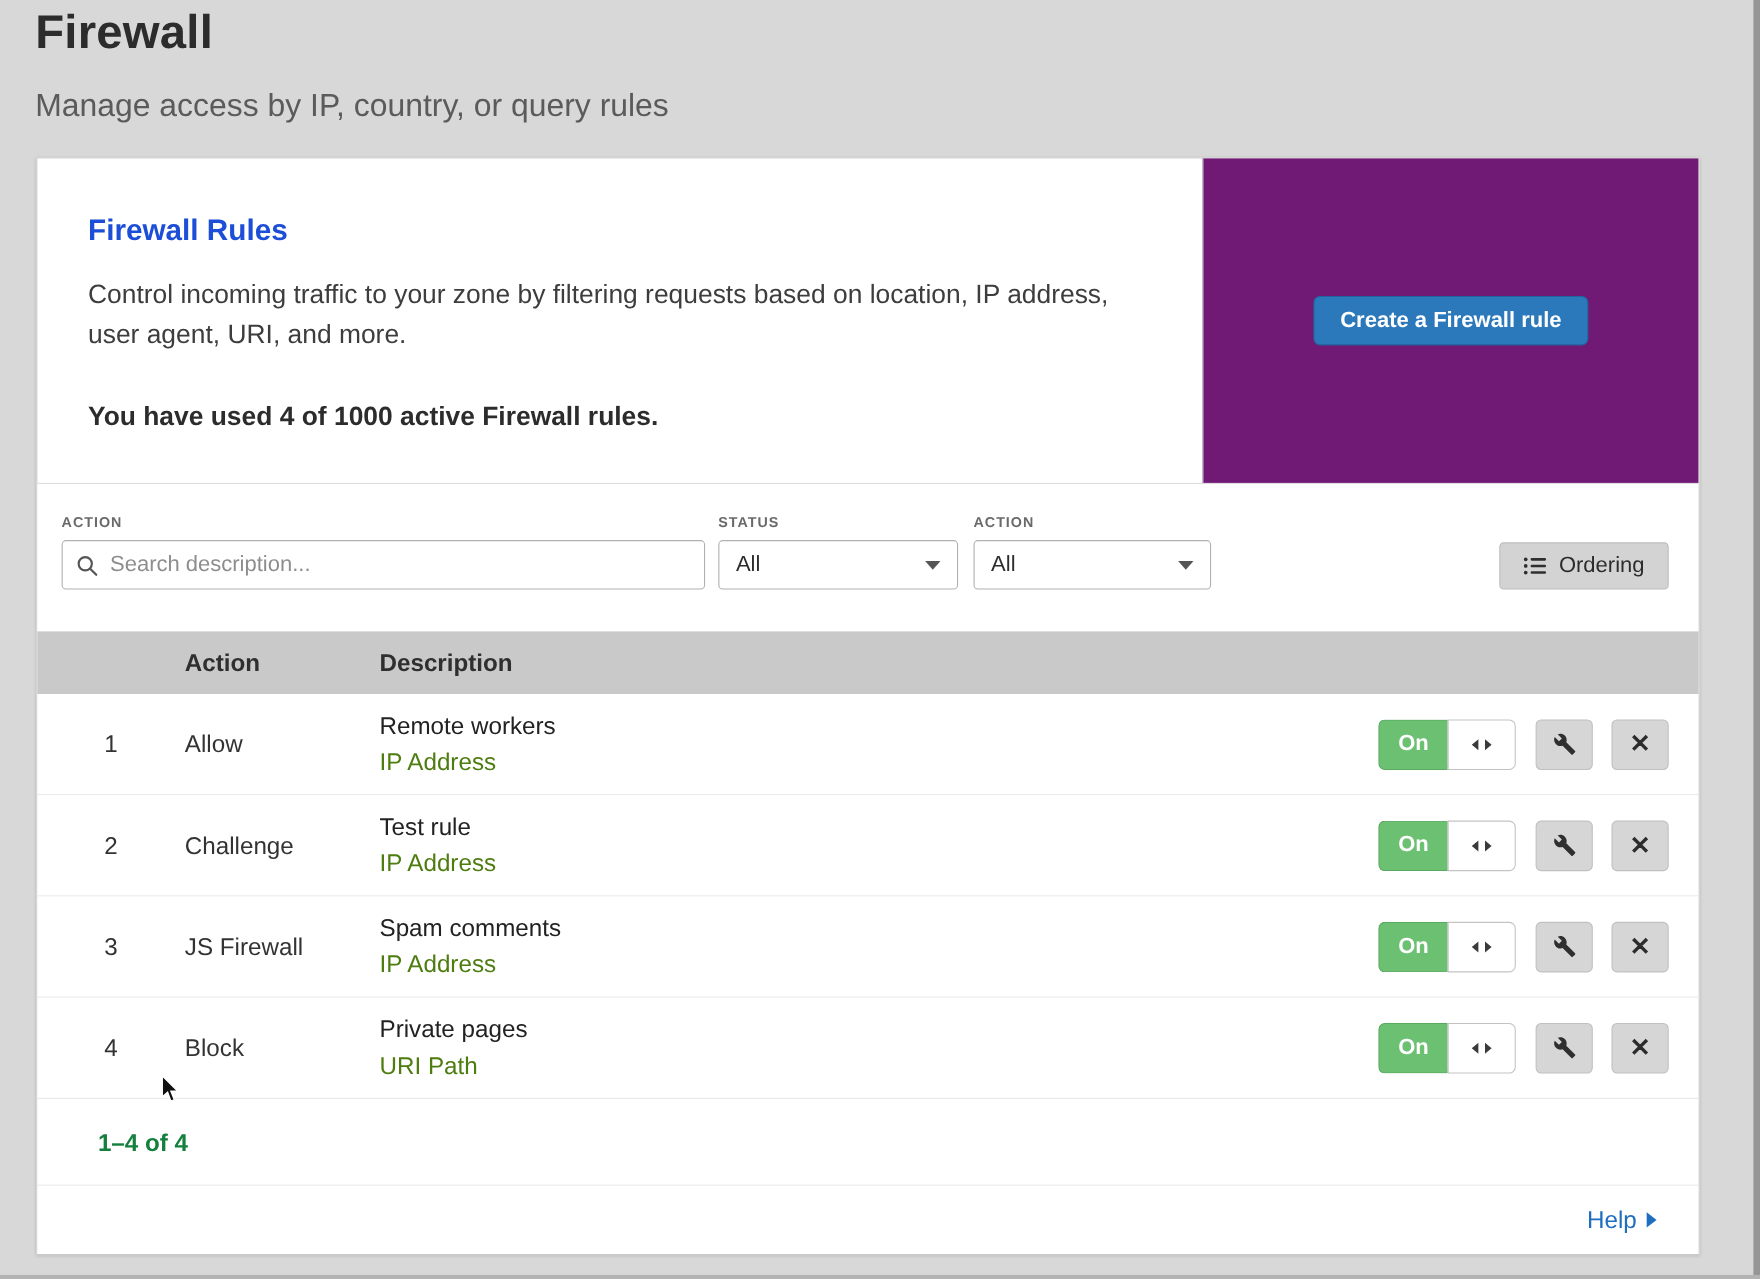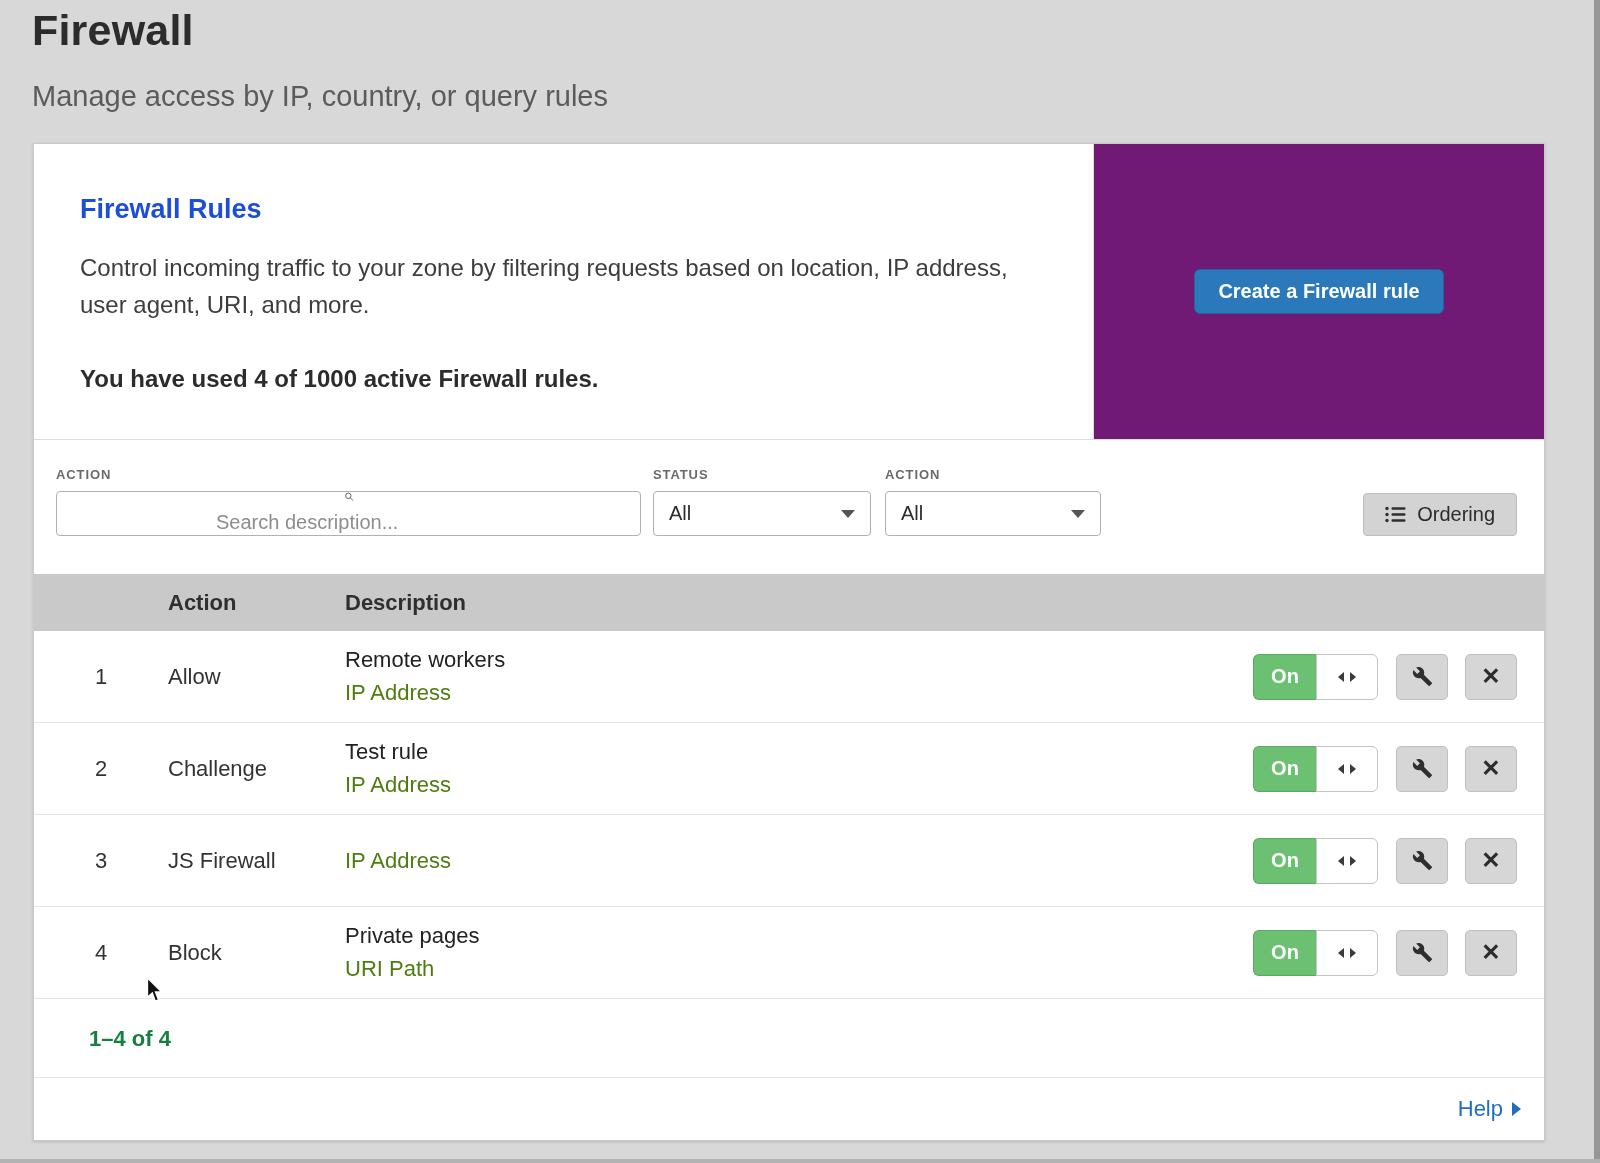--- a/index.html
+++ b/index.html
@@ -49,21 +49,21 @@
 
   
   .filters { display:flex; align-items:flex-end; padding:27px 27px 38px 22px; background:#fff; }
   .filter-group { display:flex; flex-direction:column; }
   .filter-label {
     font-size:13px; font-weight:700; letter-spacing:.9px;
     color:#6a6a6a; margin-bottom:9px;
   }
   .search-box {
     width:585px; height:45px; border:1px solid #b1b1b1; border-radius:4px;
-    background:#fff; display:flex; align-items:center; padding:0 12px; gap:9px;flex-direction:column;
+    background:#fff; display:flex; align-items:center; padding:0 12px; gap:9px;
   }
   .search-box input {
     border:none; outline:none; flex:1; font-size:20px;
     font-family:inherit; color:#333; background:transparent;
   }
   .search-box input::placeholder { color:#8d8d8d; }
   .fg-search { margin-right:12px; }
   .fg-status { margin-right:14px; }
   .select {
     height:45px; border:1px solid #b1b1b1; border-radius:4px; background:#fff;
@@ -136,21 +136,21 @@
   .icon-btn.wrench { margin-left:18px; }
   .icon-btn.remove { margin-left:17px; font-size:23px; font-weight:700; color:#2c2c2c; }
 
   
   .pagination {
     padding:27px 0 25px 55px; font-size:22px; font-weight:700; color:#15803d;
     border-bottom:1px solid #e6e6e6; background:#fff;
   }
   .help-row {
     height:62px; display:flex; align-items:center; justify-content:flex-end;
-    padding-right:23px; background:#fff;
+    padding-right:38px; background:#fff;
   }
   .help-link {
     color:#1f6fc0; font-size:22px; text-decoration:none;
     display:flex; align-items:center; gap:9px; cursor:pointer;
   }
   .help-arrow {
     width:0; height:0;
     border-top:7px solid transparent; border-bottom:7px solid transparent;
     border-left:9px solid #1f6fc0;
   }
@@ -277,20 +277,21 @@
       <button class="icon-btn remove">
         <span>✕</span>
       </button>
     </div>
   </div>
 
   <div class="rule-row">
     <div class="col-index">3</div>
     <div class="col-action">JS Firewall</div>
     <div class="col-desc">
+      <div class="desc-title">Spam comments</div>
       <div class="desc-type">IP Address</div>
     </div>
     <div class="controls">
       <div class="toggle">
         <div class="toggle-on">On</div>
         <div class="toggle-arrows">
           <span class="tri-left"></span>
           <span class="tri-right"></span>
         </div>
       </div>

